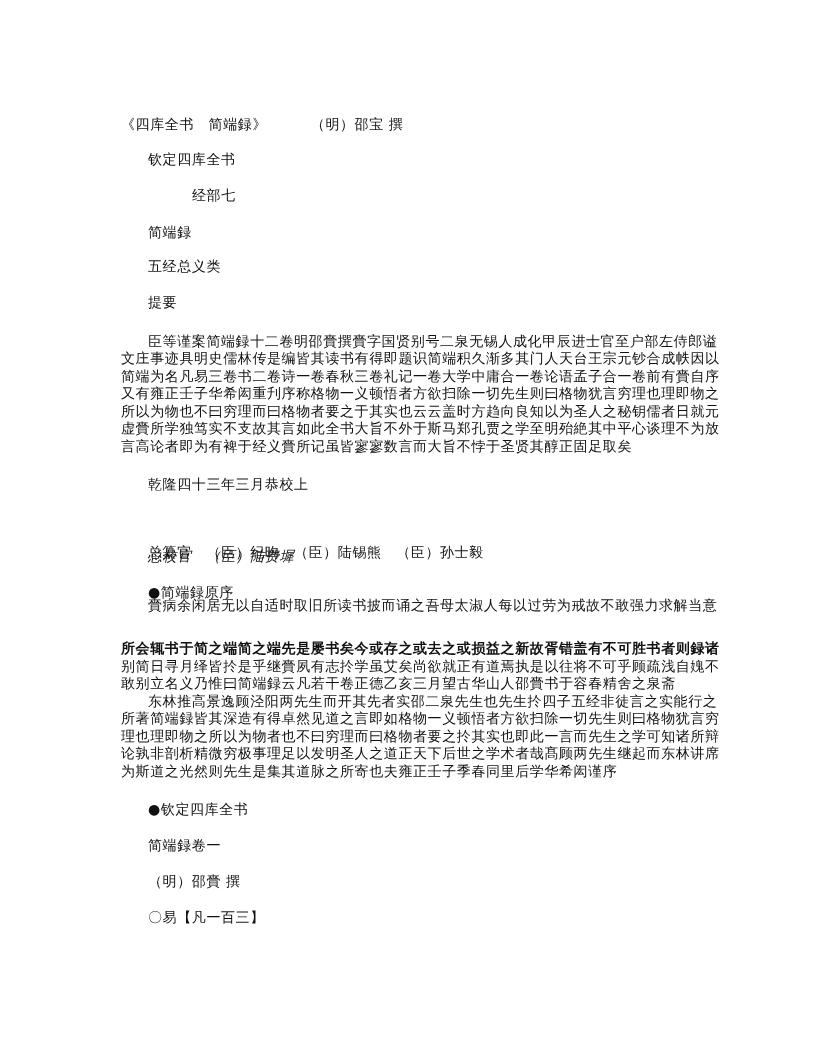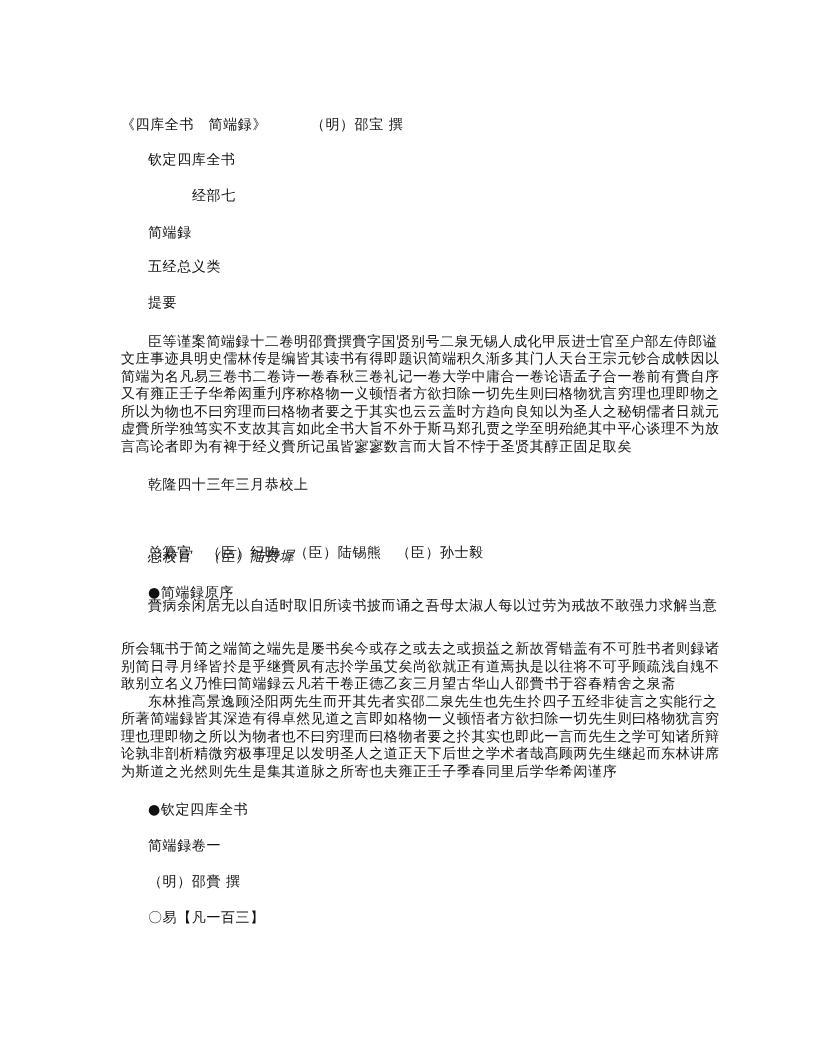--- a/index.html
+++ b/index.html
@@ -30,21 +30,21 @@
   <div class="ln body" style="top:403px;">所以为物也不曰穷理而曰格物者要之于其实也云云盖时方趋向良知以为圣人之秘钥儒者日就元</div>
   <div class="ln body" style="top:420px;">虚賫所学独笃实不支故其言如此全书大旨不外于斯马郑孔贾之学至明殆絶其中平心谈理不为放</div>
   <div class="ln body" style="top:438px;text-align:center;">言高论者即为有裨于经义賫所记虽皆寥寥数言而大旨不悖于圣贤其醇正固足取矣</div>
 
   <div class="ln ind" style="top:476px;">乾隆四十三年三月恭校上</div>
   <div class="ln ind" style="top:544px;">总纂官　（臣）纪昀　（臣）陆锡熊　（臣）孙士毅</div>
   <div class="ln ind" style="top:548px;font-style:italic;">总校官　（臣）陆费墀</div>
   <div class="ln ind" style="top:584px;">●简端録原序</div>
 
   <div class="ln ind" style="top:597px;">賫病余闲居无以自适时取旧所读书披而诵之吾母太淑人每以过劳为戒故不敢强力求解当意</div>
-  <div class="ln body" style="top:640px;">所会辄书于简之端简之端先是屡书矣今或存之或去之或损益之新故胥错盖有不可胜书者则録诸</div>
+  <div class="ln body" style="top:640px;font-weight:bold;">所会辄书于简之端简之端先是屡书矣今或存之或去之或损益之新故胥错盖有不可胜书者则録诸</div>
   <div class="ln body" style="top:658px;">别简日寻月绎皆扵是乎继賫夙有志扵学虽艾矣尚欲就正有道焉执是以往将不可乎顾疏浅自媿不</div>
   <div class="ln body" style="top:675px;">敢别立名义乃惟曰简端録云凡若干卷正德乙亥三月望古华山人邵賫书于容春精舍之泉斋</div>
   <div class="ln ind" style="top:693px;">东林推高景逸顾泾阳两先生而开其先者实邵二泉先生也先生扵四子五经非徒言之实能行之</div>
   <div class="ln body" style="top:710px;">所著简端録皆其深造有得卓然见道之言即如格物一义顿悟者方欲扫除一切先生则曰格物犹言穷</div>
   <div class="ln body" style="top:728px;">理也理即物之所以为物者也不曰穷理而曰格物者要之扵其实也即此一言而先生之学可知诸所辩</div>
   <div class="ln body" style="top:745px;">论孰非剖析精微穷极事理足以发明圣人之道正天下后世之学术者哉髙顾两先生继起而东林讲席</div>
   <div class="ln body" style="top:763px;">为斯道之光然则先生是集其道脉之所寄也夫雍正壬子季春同里后学华希闳谨序</div>
 
   <div class="ln ind" style="top:801px;">●钦定四库全书</div>
   <div class="ln ind" style="top:837px;">简端録卷一</div>

